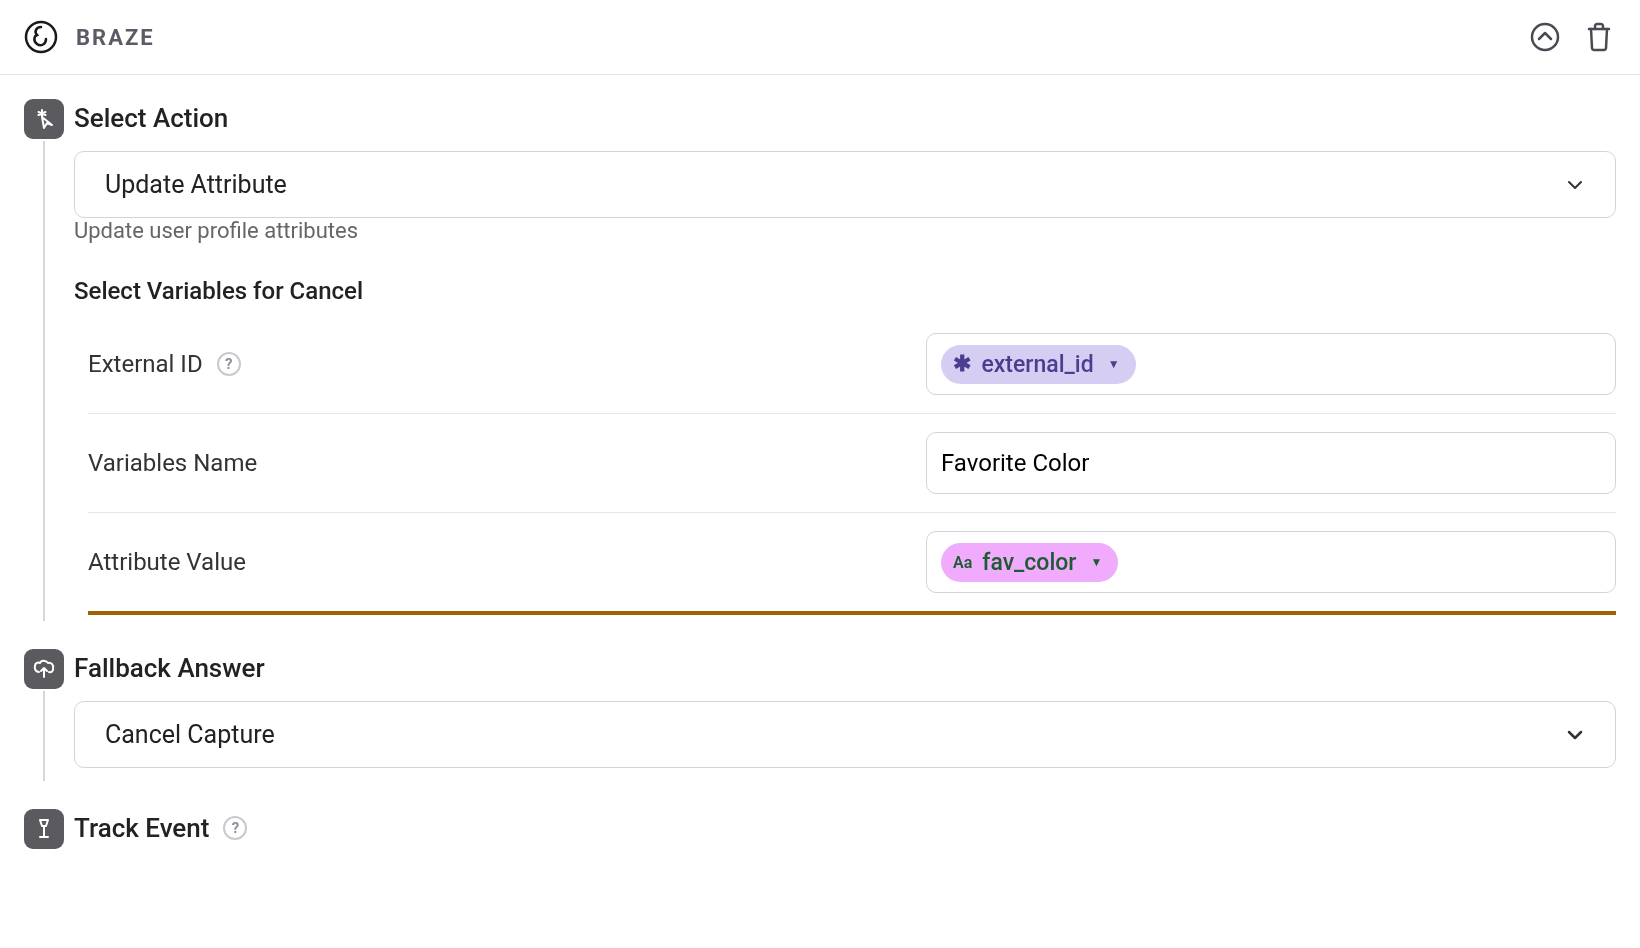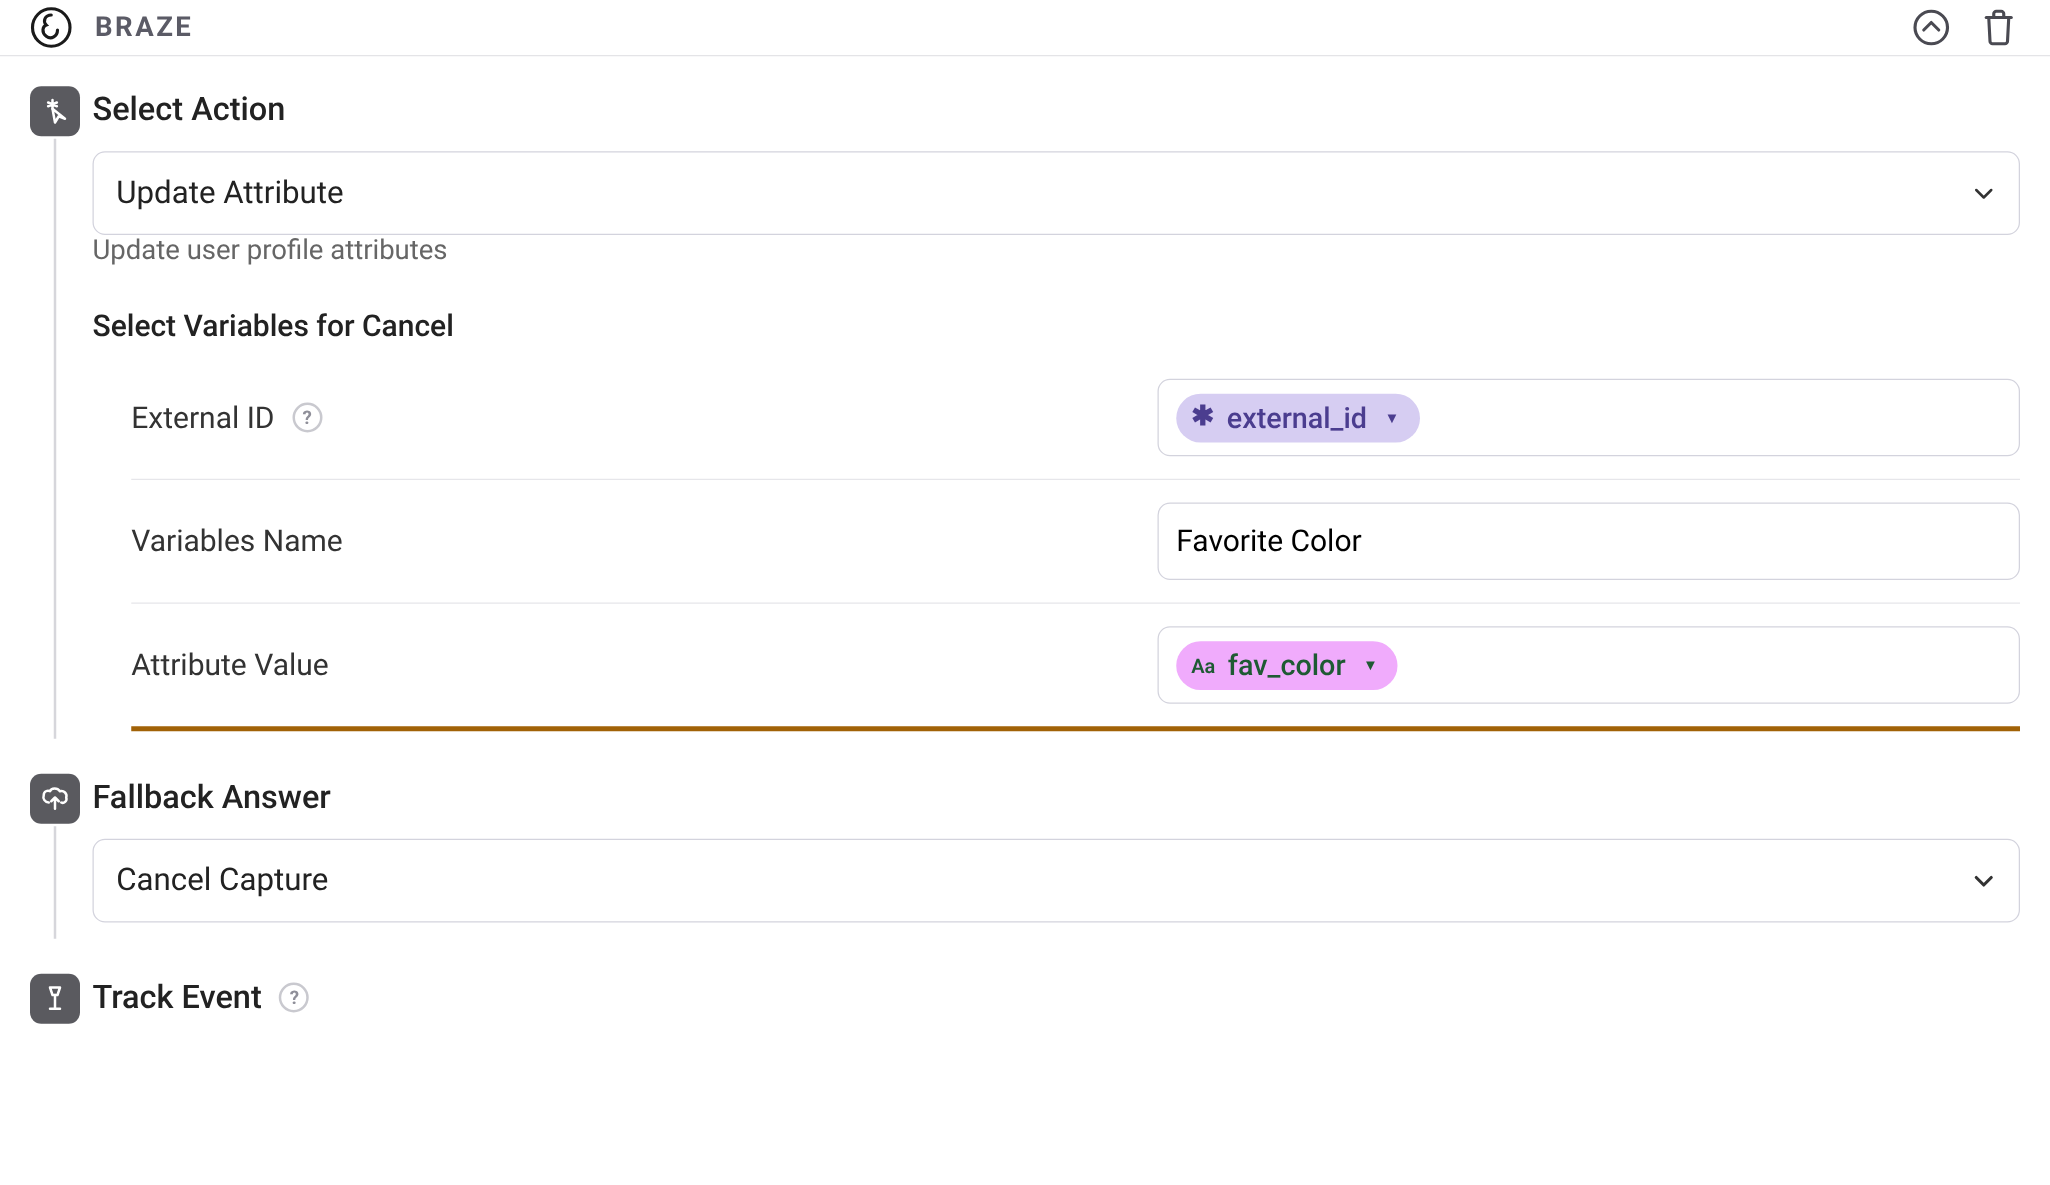--- a/index.html
+++ b/index.html
@@ -6,21 +6,21 @@
   body {
     font-family: -apple-system, BlinkMacSystemFont, "Segoe UI", Roboto, Helvetica, Arial, sans-serif;
     background: #fff;
     color: #1a1a1a;
     width: 1640px;
   }
   .header {
     display: flex;
     align-items: center;
     justify-content: space-between;
-    padding: 5px 24px;
+    padding: 20px 24px;
     border-bottom: 1px solid #e4e4e7;
   }
   .header-left {
     display: flex;
     align-items: center;
     gap: 18px;
   }
   .brand-logo {
     width: 34px;
     height: 34px;
@@ -108,21 +108,21 @@
     border-radius: 50%;
     color: #8f8f99;
     font-size: 15px;
     font-weight: 700;
     line-height: 1;
   }
   .select-box, .text-box {
     width: 100%;
     border: 1px solid #d3d3dd;
     border-radius: 10px;
-    padding: 18px 18px;
+    padding: 18px 30px;
     font-size: 25px;
     color: #222;
     background: #fff;
     display: flex;
     align-items: center;
     justify-content: space-between;
     cursor: pointer;
   }
   .select-box.ph {
     color: #777;
@@ -135,21 +135,21 @@
     color: #666;
   }
   .sub-title {
     margin-top: 34px;
     margin-bottom: 10px;
     font-size: 24px;
     font-weight: 500;
     color: #222;
   }
   .var-rows {
-    margin-left: 31px;
+    margin-left: 14px;
   }
   .var-row {
     display: flex;
     align-items: center;
     padding: 18px 0;
     border-bottom: 1px solid #e6e6ea;
   }
   .var-row:last-child { border-bottom: 4px solid #a16207; }
   .var-label {
     flex: 1;

